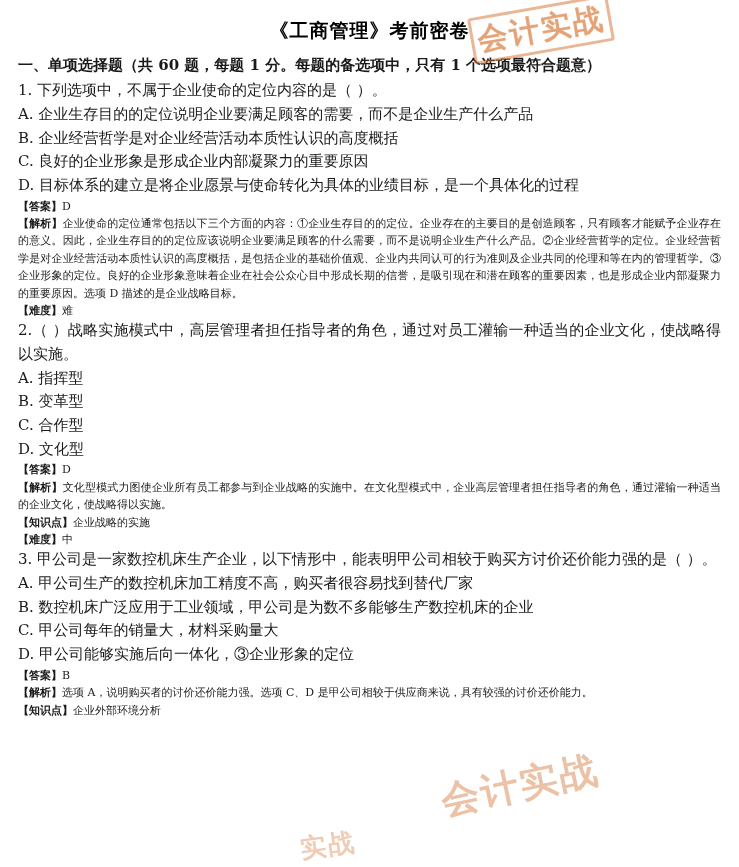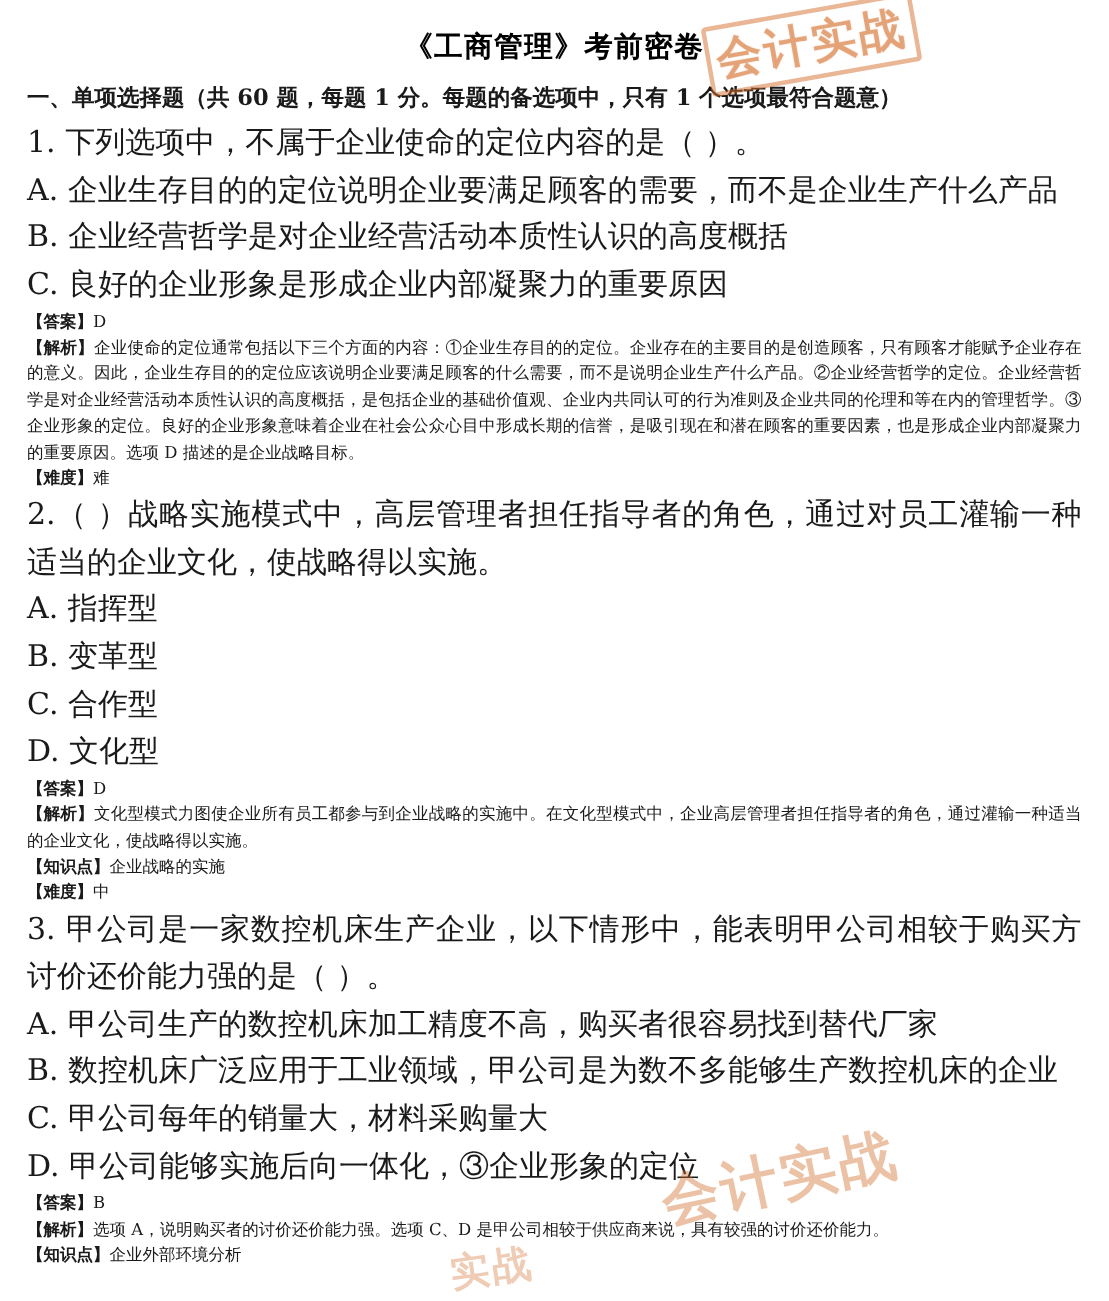--- a/index.html
+++ b/index.html
@@ -36,21 +36,21 @@
     font-size: 15px;
     font-weight: bold;
     margin: 2px 0 2px 0;
     line-height: 1.55;
   }
   .section-head .normal {
     font-weight: bold;
   }
   p.line {
     margin: 0;
-    font-size: 20px;
+    font-size: 15px;
     line-height: 1.58;
     text-align: justify;
   }
   .q-stem {
     margin-top: 2px;
   }
   .opt {
     margin-left: 0;
   }
   .block {
@@ -124,20 +124,21 @@
 
   <div class="section-head">
     <span>一、单项选择题</span><span class="normal">（共 60 题，每题 1 分。每题的备选项中，只有 1 个选项最符合题意）</span>
   </div>
 
   <div class="block">
     <p class="line q-stem">1. 下列选项中，不属于企业使命的定位内容的是（      ）。</p>
     <p class="line opt">A. 企业生存目的的定位说明企业要满足顾客的需要，而不是企业生产什么产品</p>
     <p class="line opt">B. 企业经营哲学是对企业经营活动本质性认识的高度概括</p>
     <p class="line opt">C. 良好的企业形象是形成企业内部凝聚力的重要原因</p>
+    <p class="line opt">D. 目标体系的建立是将企业愿景与使命转化为具体的业绩目标，是一个具体化的过程</p>
     <p class="para">
       <span class="tag">【答案】</span><span>D</span>
     </p>
     <p class="para">
       <span class="tag">【解析】</span><span>企业使命的定位通常包括以下三个方面的内容：①企业生存目的的定位。企业存在的主要目的是创造顾客，只有顾客才能赋予企业存在的意义。因此，企业生存目的的定位应该说明企业要满足顾客的什么需要，而不是说明企业生产什么产品。②企业经营哲学的定位。企业经营哲学是对企业经营活动本质性认识的高度概括，是包括企业的基础价值观、企业内共同认可的行为准则及企业共同的伦理和等在内的管理哲学。③企业形象的定位。良好的企业形象意味着企业在社会公众心目中形成长期的信誉，是吸引现在和潜在顾客的重要因素，也是形成企业内部凝聚力的重要原因。选项 D 描述的是企业战略目标。</span>
     </p>
     <p class="para">
       <span class="tag">【难度】</span><span>难</span>
     </p>
   </div>

